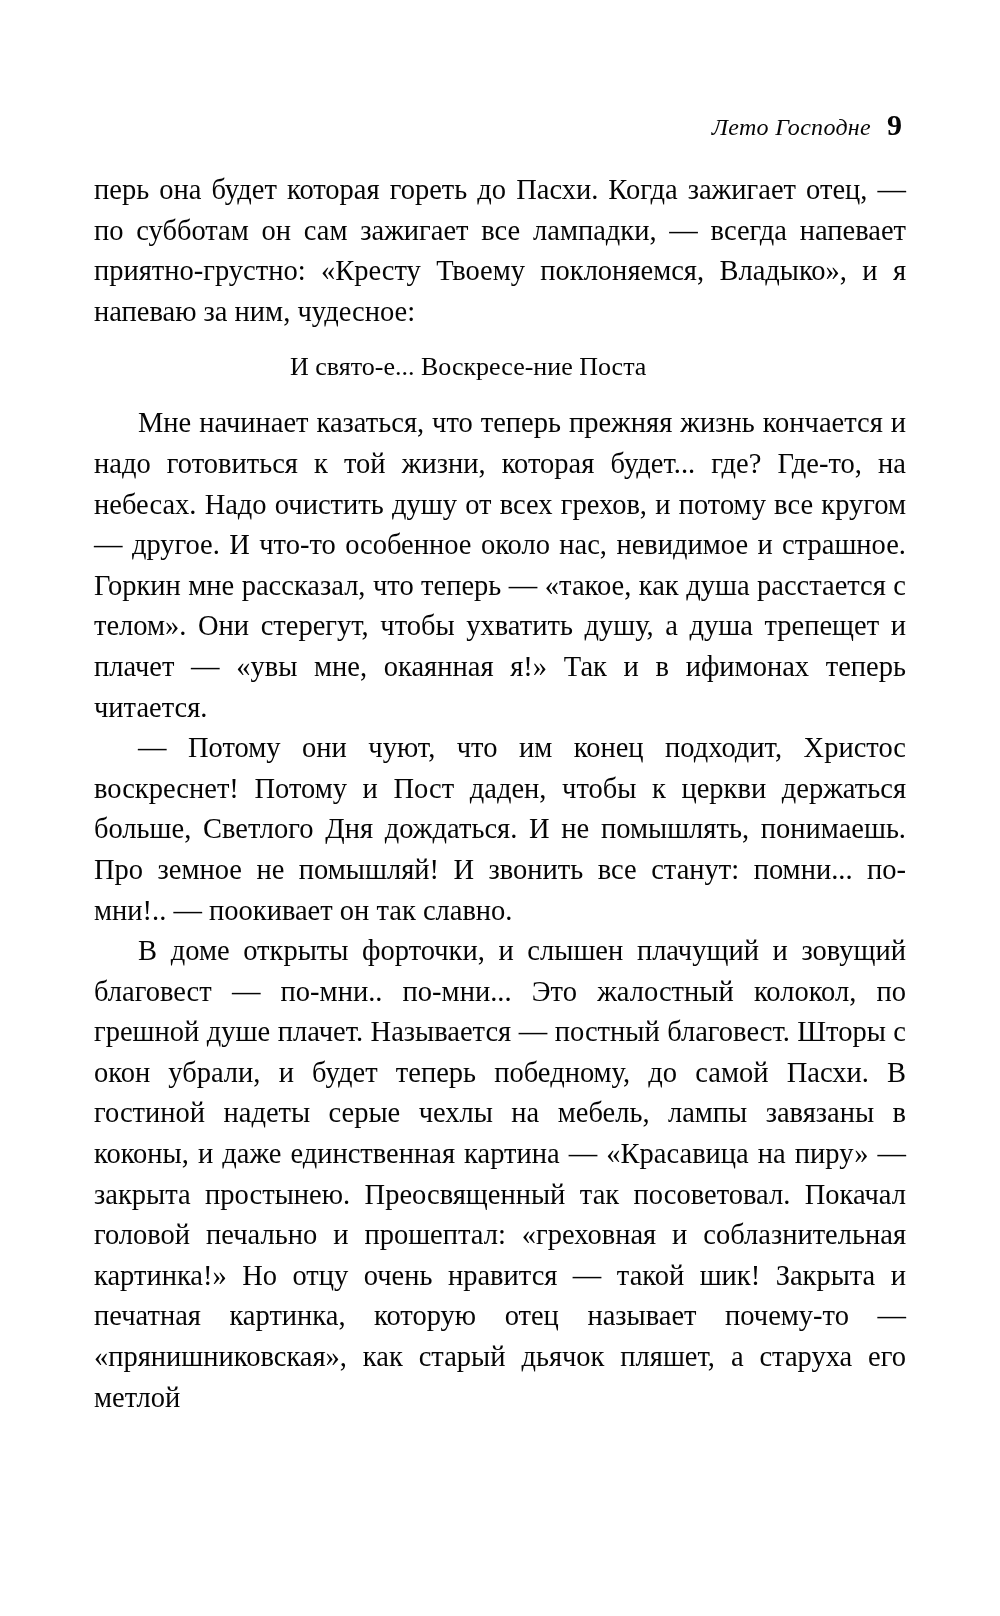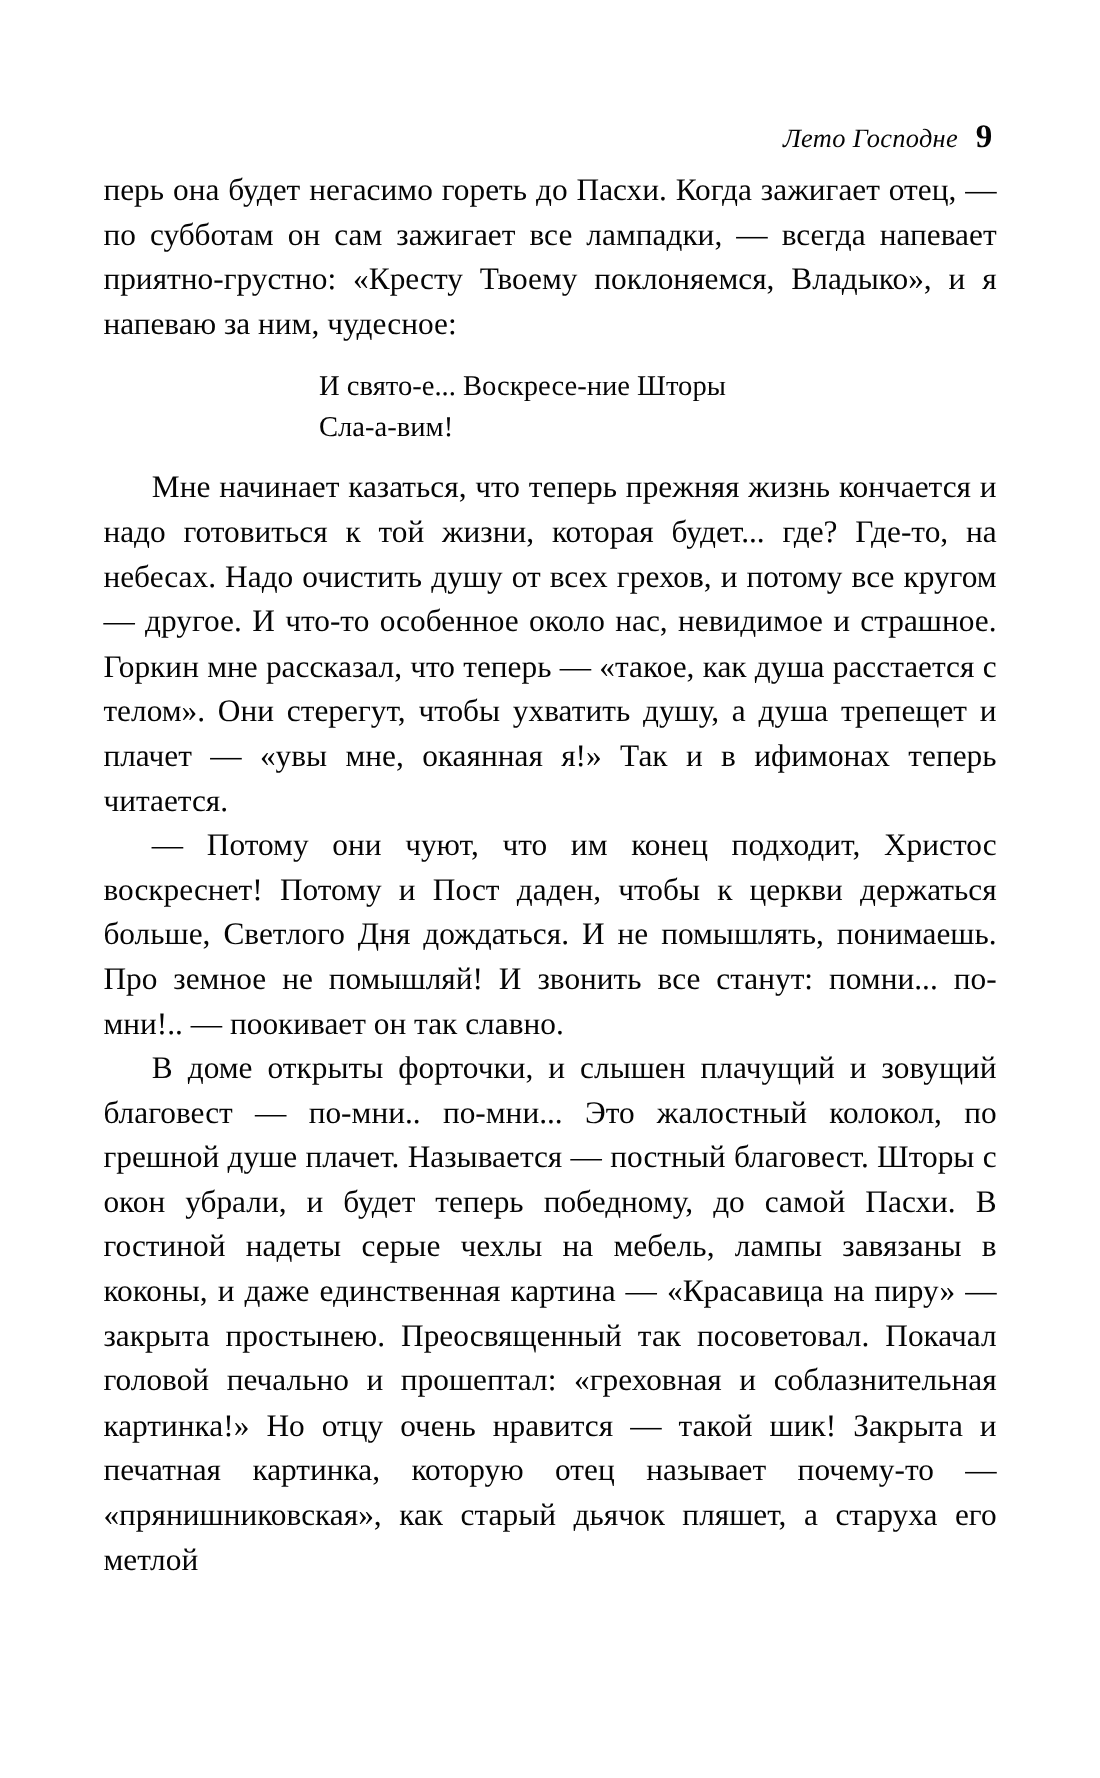--- a/index.html
+++ b/index.html
@@ -22,21 +22,21 @@
     height: 1616px;
     box-sizing: border-box;
     padding: 108px 94px 40px 94px;
   }
   
   .running-head {
     display: flex;
     align-items: baseline;
     justify-content: flex-end;
     gap: 16px;
-    margin-bottom: 12px;
+    margin-bottom: 28px;
     padding-right: 4px;
   }
   .running-head .rh-title {
     font-style: italic;
     font-size: 24px;
     letter-spacing: 0.3px;
   }
   .running-head .rh-page {
     font-size: 30px;
     font-weight: 700;
@@ -79,25 +79,24 @@
 
 <div class="page">
 
   <div class="running-head">
     <span class="rh-title">Лето Господне</span>
     <span class="rh-page">9</span>
   </div>
 
   <div class="body-text">
 
-    <p class="p-cont">перь она будет негасимо гореть до Пасхи. Когда зажигает отец, — по субботам он сам зажигает все лампадки, — всегда напевает приятно-грустно: «Кресту Твоему поклоняемся, Владыко», и я напеваю за ним, чудесное:</p>
+    <p class="p-cont">перь она будет которая гореть до Пасхи. Когда зажигает отец, — по субботам он сам зажигает все лампадки, — всегда напевает приятно-грустно: «Кресту Твоему поклоняемся, Владыко», и я напеваю за ним, чудесное:</p>
 
     <div class="verse">
-      <div class="verse-line">И свято-е... Воскресе-ние Шторы</div>
-      <div class="verse-line">Сла-а-вим!</div>
+      <div class="verse-line">И свято-е... Воскресе-ние Поста</div>
     </div>
 
     <p class="p-indent">Мне начинает казаться, что теперь прежняя жизнь кончается и надо готовиться к той жизни, которая будет... где? Где-то, на небесах. Надо очистить душу от всех грехов, и потому все кругом — другое. И что-то особенное около нас, невидимое и страшное. Горкин мне рассказал, что теперь — «такое, как душа расстается с телом». Они стерегут, чтобы ухватить душу, а душа трепещет и плачет — «увы мне, окаянная я!» Так и в ифимонах теперь читается.</p>
     <p class="p-indent">— Потому они чуют, что им конец подходит, Христос воскреснет! Потому и Пост даден, чтобы к церкви держаться больше, Светлого Дня дождаться. И не помышлять, понимаешь. Про земное не помышляй! И звонить все станут: помни... по-мни!.. — поокивает он так славно.</p>
     <p class="p-indent">В доме открыты форточки, и слышен плачущий и зовущий благовест — по-мни.. по-мни... Это жалостный колокол, по грешной душе плачет. Называется — постный благовест. Шторы с окон убрали, и будет теперь победному, до самой Пасхи. В гостиной надеты серые чехлы на мебель, лампы завязаны в коконы, и даже единственная картина — «Красавица на пиру» — закрыта простынею. Преосвященный так посоветовал. Покачал головой печально и прошептал: «греховная и соблазнительная картинка!» Но отцу очень нравится — такой шик! Закрыта и печатная картинка, которую отец называет почему-то — «прянишниковская», как старый дьячок пляшет, а старуха его метлой</p>
 
   </div>
 </div>
 
 </body></html>

